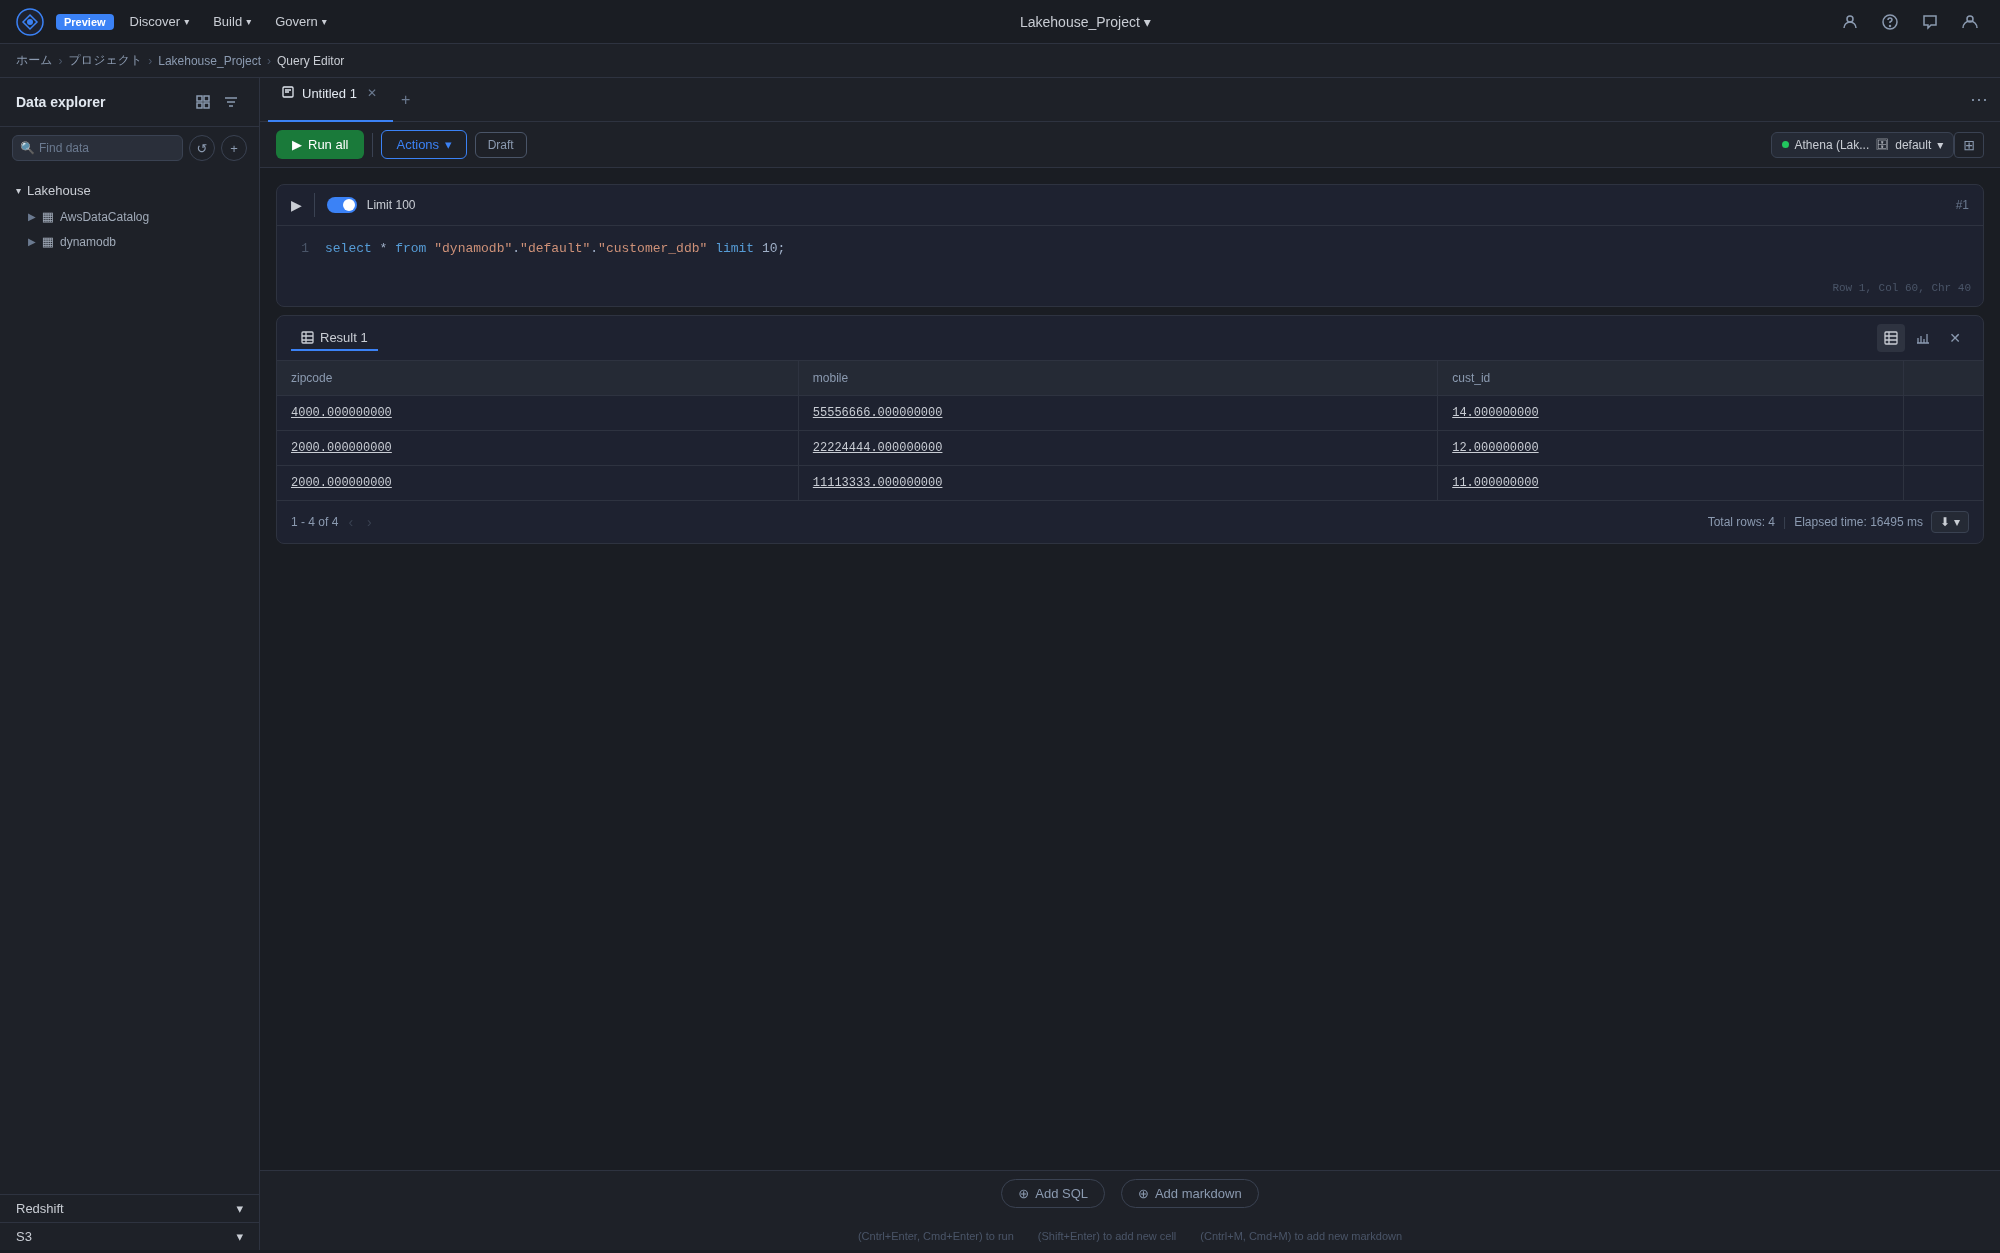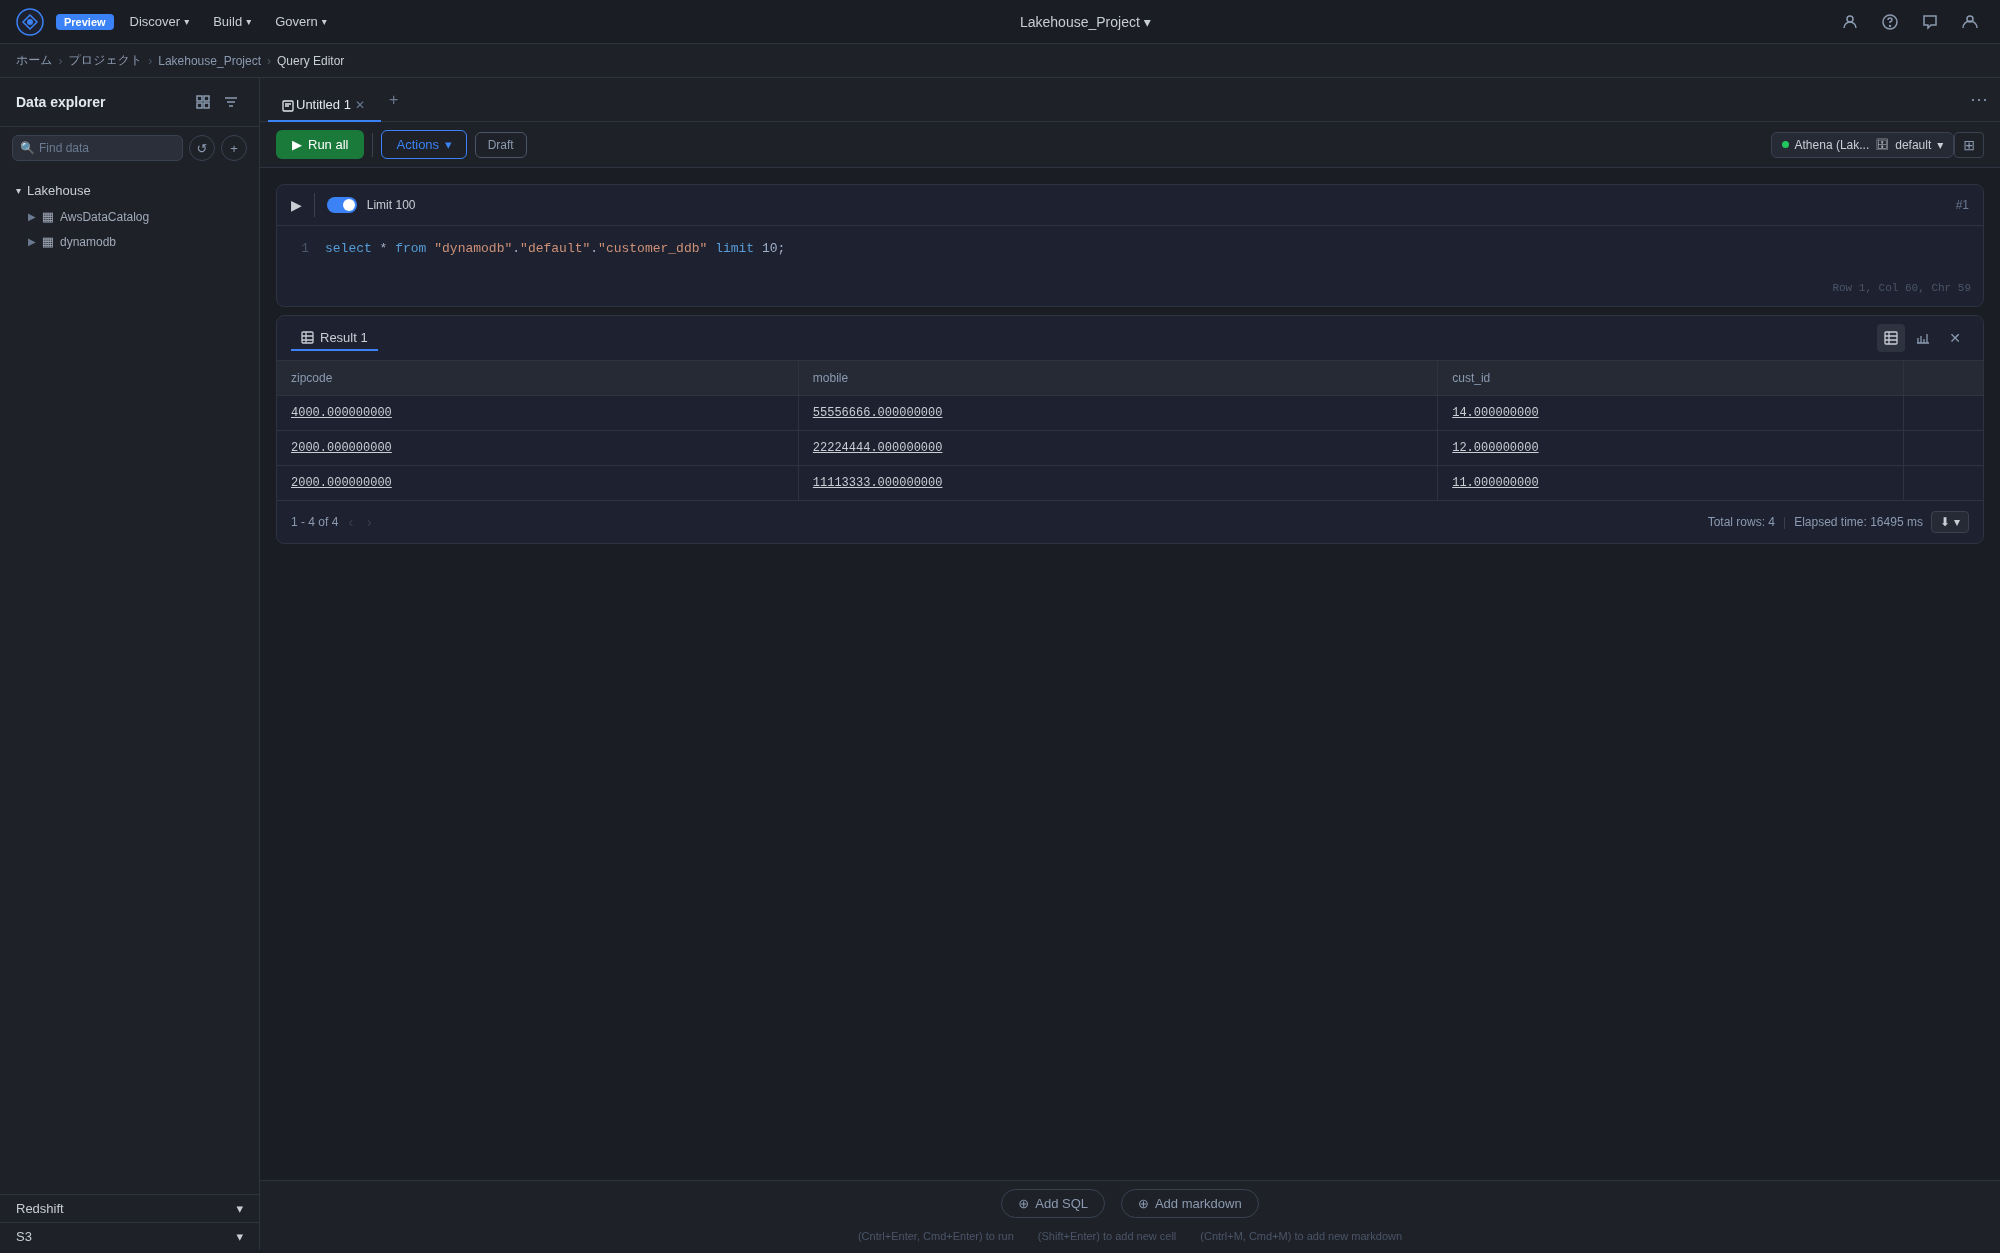--- a/index.html
+++ b/index.html
@@ -232,22 +232,22 @@
       background: #1e2128;
       border-bottom: 1px solid #2e3340;
       display: flex;
       align-items: center;
       padding: 0 8px;
       height: 44px;
       gap: 0;
     }
     .tab {
       display: flex;
-      align-items: flex-end;
-      gap: 2px;
+      align-items: flex-start;
+      gap: 8px;
       padding: 8px 14px;
       font-size: 13px;
       color: #8b9ab0;
       cursor: pointer;
       border-bottom: 2px solid transparent;
       height: 44px;
       white-space: nowrap;
     }
     .tab.active {
       color: #e2e8f0;
@@ -578,21 +578,21 @@
       cursor: pointer;
       display: flex;
       align-items: center;
       gap: 6px;
     }
     .shortcut-hints {
       display: flex;
       gap: 24px;
       font-size: 11px;
       color: #4a5568;
-      margin-top: 4px;
+      margin-top: 14px;
       justify-content: center;
     }
     .chevron { font-size: 10px; }
 
     .query-main-content {
       flex: 1;
       overflow-y: auto;
       display: flex;
       flex-direction: column;
       padding-bottom: 4px;
@@ -792,21 +792,21 @@
           <span class="limit-label">Limit 100</span>
           <span class="cell-num">#1</span>
         </div>
         <div class="code-body">
           <div class="code-line">
             <span class="line-num">1</span>
             <span class="code-text">
               <span class="code-kw">select</span> * <span class="code-kw">from</span> <span class="code-str">"dynamodb"</span>.<span class="code-str">"default"</span>.<span class="code-str">"customer_ddb"</span> <span class="code-kw">limit</span> 10;
             </span>
           </div>
-          <div class="code-pos">Row 1,  Col 60,  Chr 59</div>
+          <div class="code-pos">Row 1,  Col 60,  Chr 40</div>
         </div>
       </div>
 
       <div class="results-container">
         <div class="results-toolbar">
           <div class="result-tab">
             <svg width="13" height="13" viewBox="0 0 13 13" fill="none" stroke="currentColor" stroke-width="1.3">
               <rect x="1" y="1" width="11" height="11" rx="1"></rect>
               <path d="M1 5h11M1 9h11M5 1v11"></path>
             </svg>

